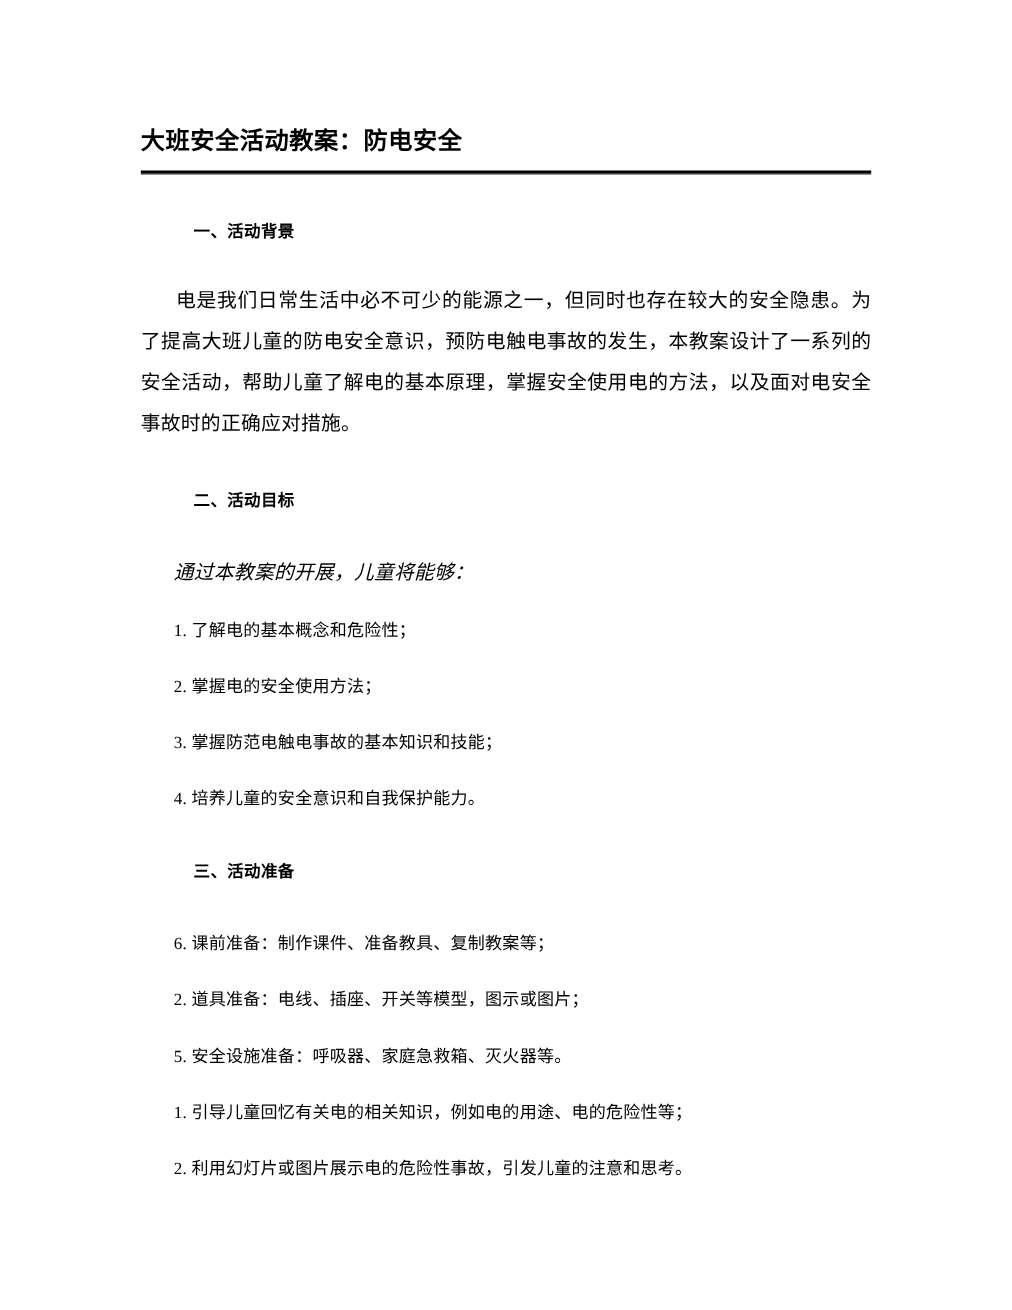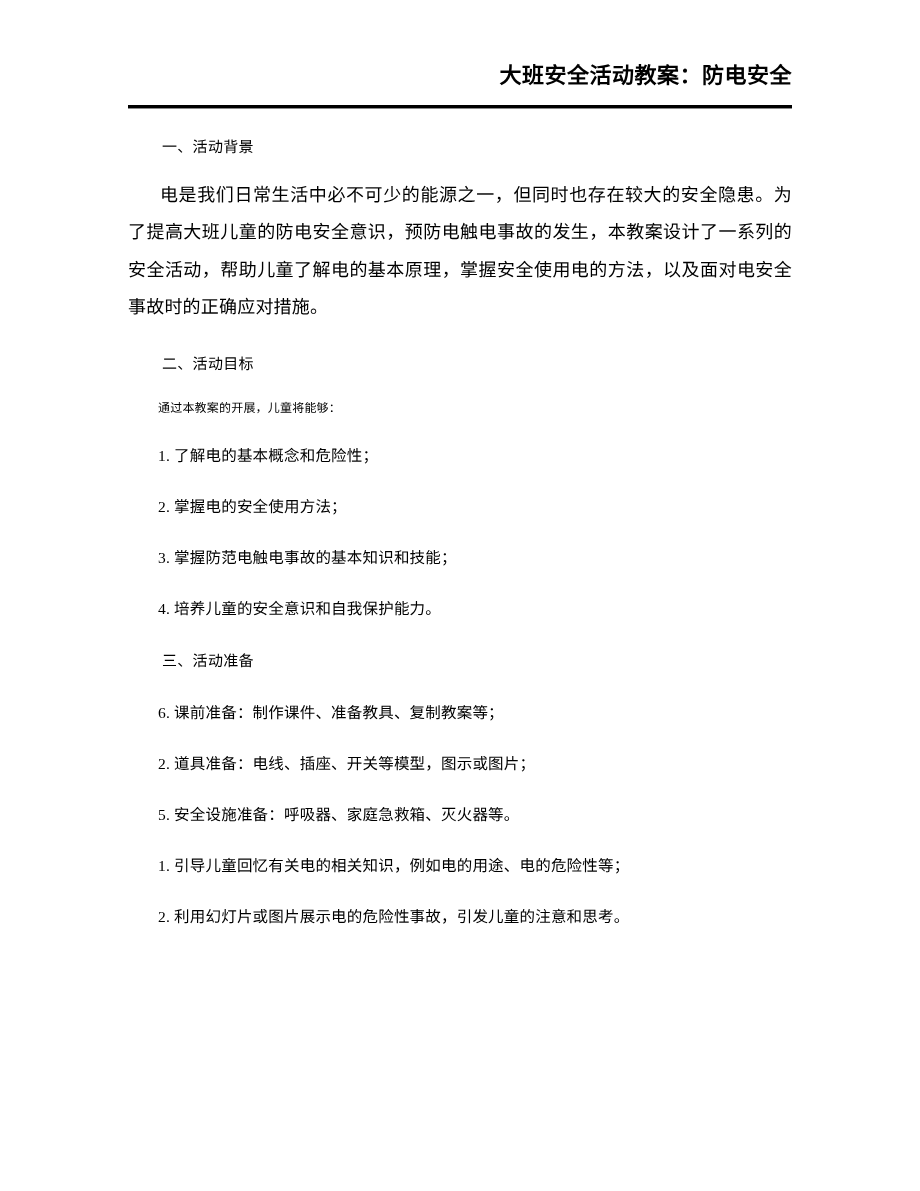--- a/index.html
+++ b/index.html
@@ -26,29 +26,29 @@
 
   .content {
     position: absolute;
     left: 128px;
     top: 0;
     width: 664px;
   }
 
   
   .doc-title {
-    text-align: right;
+    text-align: left;
     font-size: 22px;
     font-weight: bold;
     line-height: 1.3;
     letter-spacing: 0.5px;
     margin: 0;
-    padding-top: 64px;
+    padding-top: 114px;
     color: #000000;
-    font-family: Liberation Mono, monospace;
+    font-family: Liberation Serif, serif;
   }
 
   
   .title-rule {
     margin-top: 12px;
     margin-bottom: 0;
     height: 5px;
     position: relative;
   }
   .title-rule .rule-thick {
@@ -64,46 +64,47 @@
     left: 0;
     right: 0;
     top: 3px;
     height: 1px;
     background: #8a8a8a;
   }
 
   
   .section-heading {
     font-size: 15px;
-    font-weight: normal;
+    font-weight: bold;
     line-height: 1.55;
     text-indent: 30px;
-    margin: 4px;
+    margin: 18px;
     padding-top: 22px;
     letter-spacing: 0.3px;
   }
 
   .para {
     font-size: 18px;
     line-height: 2.08;
     text-align: justify;
     text-justify: inter-ideograph;
     text-indent: 32px;
     margin: 0;
     padding-top: 14px;
     letter-spacing: 0.2px;
   }
 
   .lead-line {
-    font-size: 12px;
+    font-size: 18px;
     line-height: 2.0;
     text-indent: 30px;
     margin: 0;
     padding-top: 16px;
     letter-spacing: 0.2px;
+    font-style: italic;
   }
 
   .list-item {
     font-size: 15.5px;
     line-height: 2.0;
     text-indent: 30px;
     margin: 0;
     padding-top: 20px;
     letter-spacing: 0.2px;
   }

